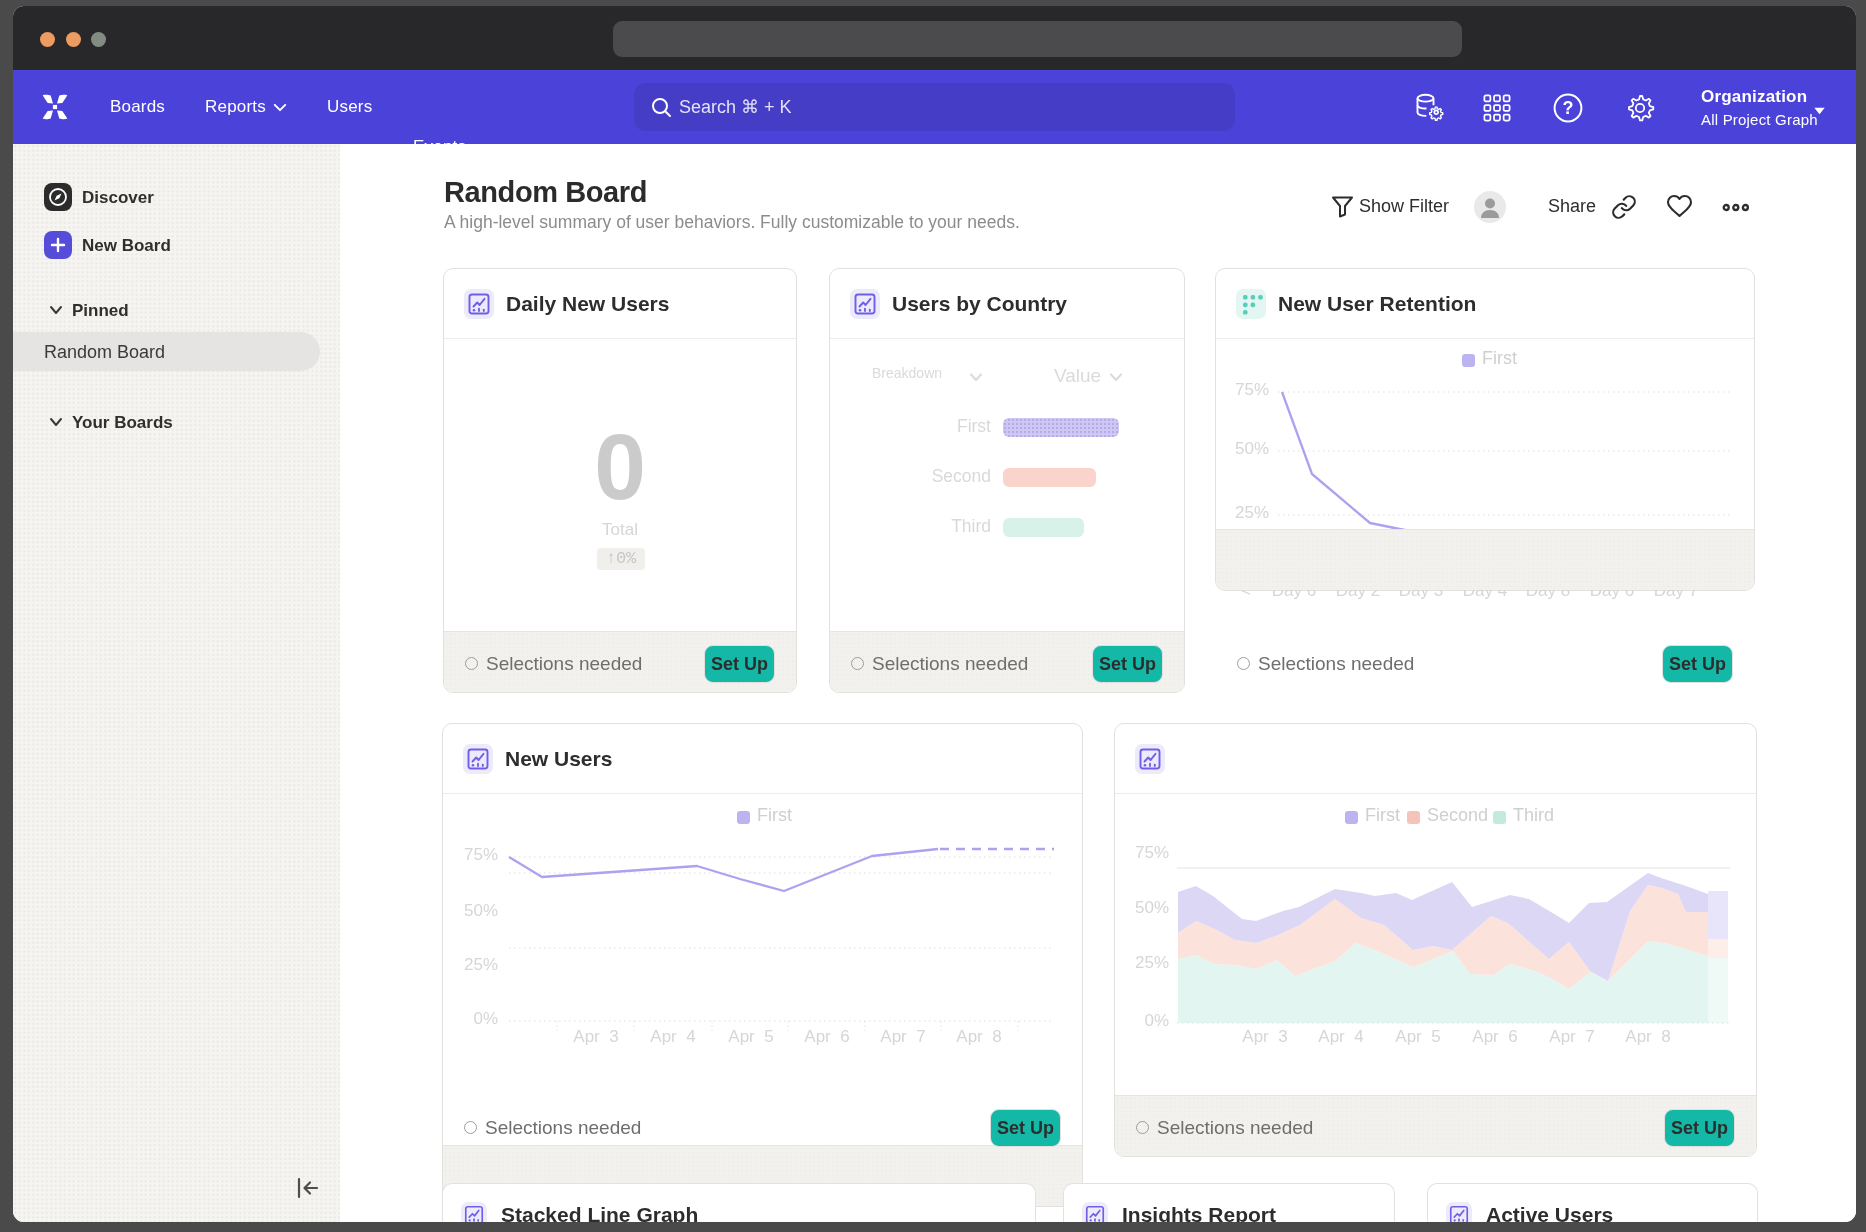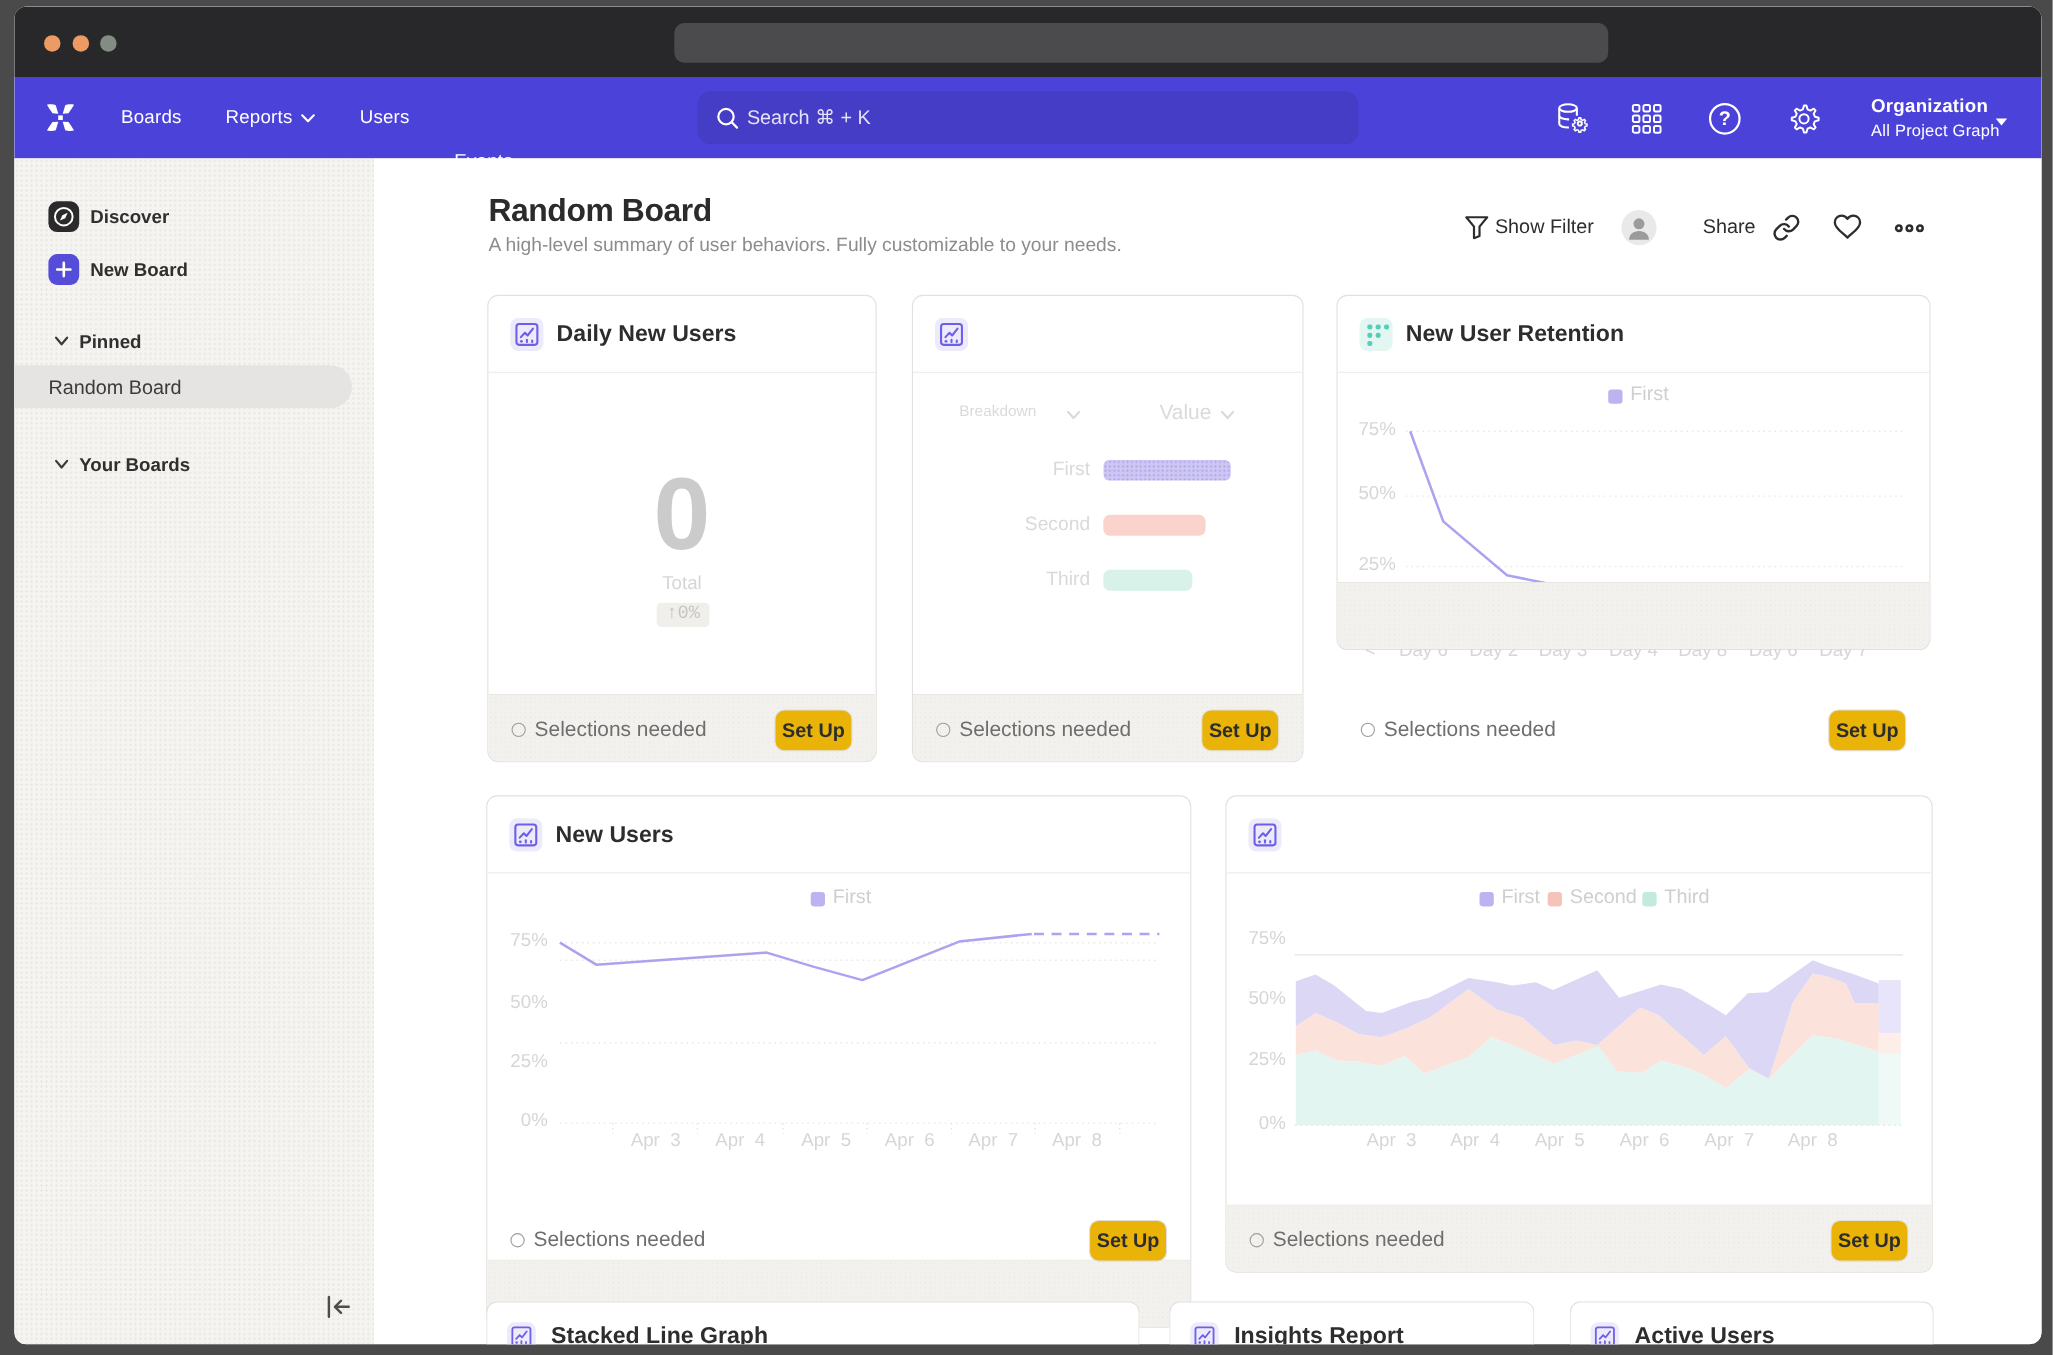--- a/index.html
+++ b/index.html
@@ -19,21 +19,21 @@
   .content { position:absolute; left:340px; top:144px; width:1516px; height:1078px; background:#fff; }
   .sideitem { position:absolute; left:82px; font-size:17px; font-weight:600; color:#2f2f2f; }
   .card { position:absolute; background:#fff; border:1px solid #e3e1de; border-radius:10px; }
   .cardhead { position:absolute; left:0; top:0; width:100%; height:70px; border-bottom:1px solid #ececea; }
   .chip { position:absolute; left:20px; top:20px; width:30px; height:30px; border-radius:7px; background:#eceafb; }
   .ctitle { position:absolute; left:62px; top:0; height:70px; line-height:70px; font-size:21px; font-weight:700; color:#2d2d2d; white-space:nowrap; }
   .cfoot { position:absolute; left:0; bottom:0; width:100%; height:61px; border-top:1px solid #e7e5e2; border-radius:0 0 9px 9px;
            background-image:radial-gradient(circle, #e6e4e1 0.8px, transparent 0.9px); background-size:4.5px 4.5px; background-color:#f2f1ee; }
   .selneed { position:absolute; left:42px; top:0; height:61px; line-height:61px; font-size:19px; color:#6e6e6e; }
   .fcirc { position:absolute; left:21px; top:24px; width:13px; height:13px; border:1.6px solid #9d9d9d; border-radius:50%; }
-  .setup { position:absolute; top:12px; height:38px; line-height:36px; background:#eab308; border:1.5px solid #e2e0dd; border-radius:9px; font-size:18px; font-weight:700; color:#2d2d2d; text-align:center; }
+  .setup { position:absolute; top:12px; height:38px; line-height:36px; background:#14b8a6; border:1.5px solid #e2e0dd; border-radius:9px; font-size:18px; font-weight:700; color:#2d2d2d; text-align:center; }
   .axlab { position:absolute; color:#d6d6d6; font-size:17px; white-space:pre; }
   .leg { position:absolute; font-size:18px; color:#cfcfcf; }
   .lsw { position:absolute; width:13px; height:13px; border-radius:3px; }
 </style>
 </head>
 <body>
 <div class="window">
 <div class="page">
 
   <div class="chrome"></div>
@@ -191,20 +191,21 @@
     <div class="cardhead"></div>
     <div class="chip" style="background:#eceafb;"><svg width="30" height="30" viewBox="0 0 30 30">
       <g stroke="#6e60e6" stroke-width="1.9" fill="none" stroke-linecap="round" stroke-linejoin="round">
         <rect x="5.5" y="5.5" width="19" height="19" rx="2.5"></rect>
         <polyline points="9.5,17.5 13.2,13.5 15.6,16 20.5,9.8"></polyline>
         <path d="M15,19.8 L15,22"></path>
               <path d="M19.8,20.6 L19.8,22"></path>
       </g>
       <circle cx="10" cy="21.3" r="1.3" fill="#6e60e6"></circle>
     </svg></div>
+    <div class="ctitle">Users by Country</div>
       <div class="abs" style="left:42px; top:96px; font-size:14px; color:#dadada;">Breakdown</div>
     <svg class="abs" style="left:139px; top:103px;" width="14" height="10" viewBox="0 0 14 10">
           <path d="M2,2.5 L7,8 L12,2.5" stroke="#dadada" stroke-width="2" fill="none" stroke-linecap="round" stroke-linejoin="round"></path>
         </svg>
     <div class="abs" style="left:224px; top:96px; font-size:19px; color:#dadada;">Value</div>
     <svg class="abs" style="left:279px; top:103px;" width="14" height="10" viewBox="0 0 14 10">
           <path d="M2,2.5 L7,8 L12,2.5" stroke="#dadada" stroke-width="2" fill="none" stroke-linecap="round" stroke-linejoin="round"></path>
         </svg>
     <div class="abs" style="left:0; top:147px; width:161px; text-align:right; font-size:17.5px; color:#d9d9d9;">First</div>
     <div class="abs" style="left:173px; top:149px; width:116px; height:19px; border-radius:6px; background-color:#cdc7f2; background-image:radial-gradient(circle,#b3aaee 1px, transparent 1.15px); background-size:4px 4px;"></div>

